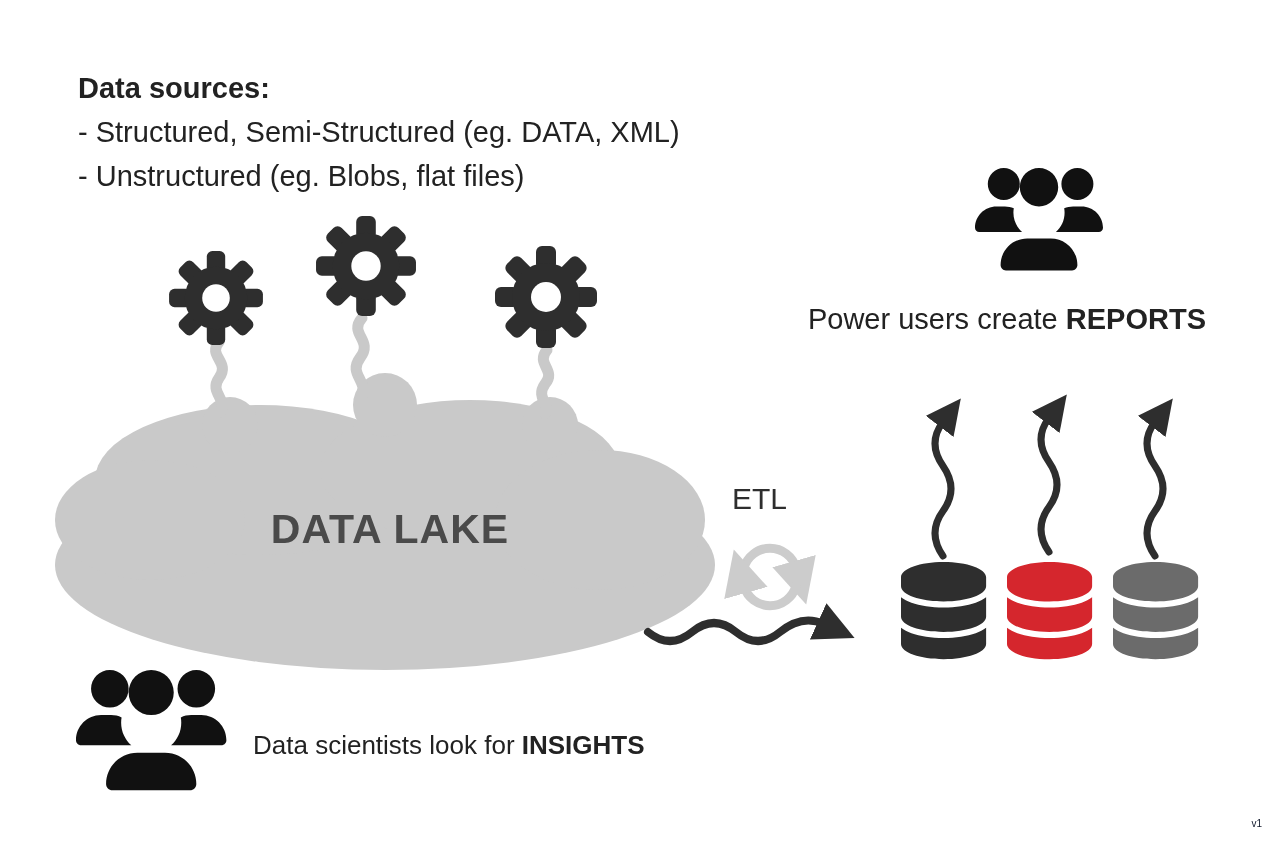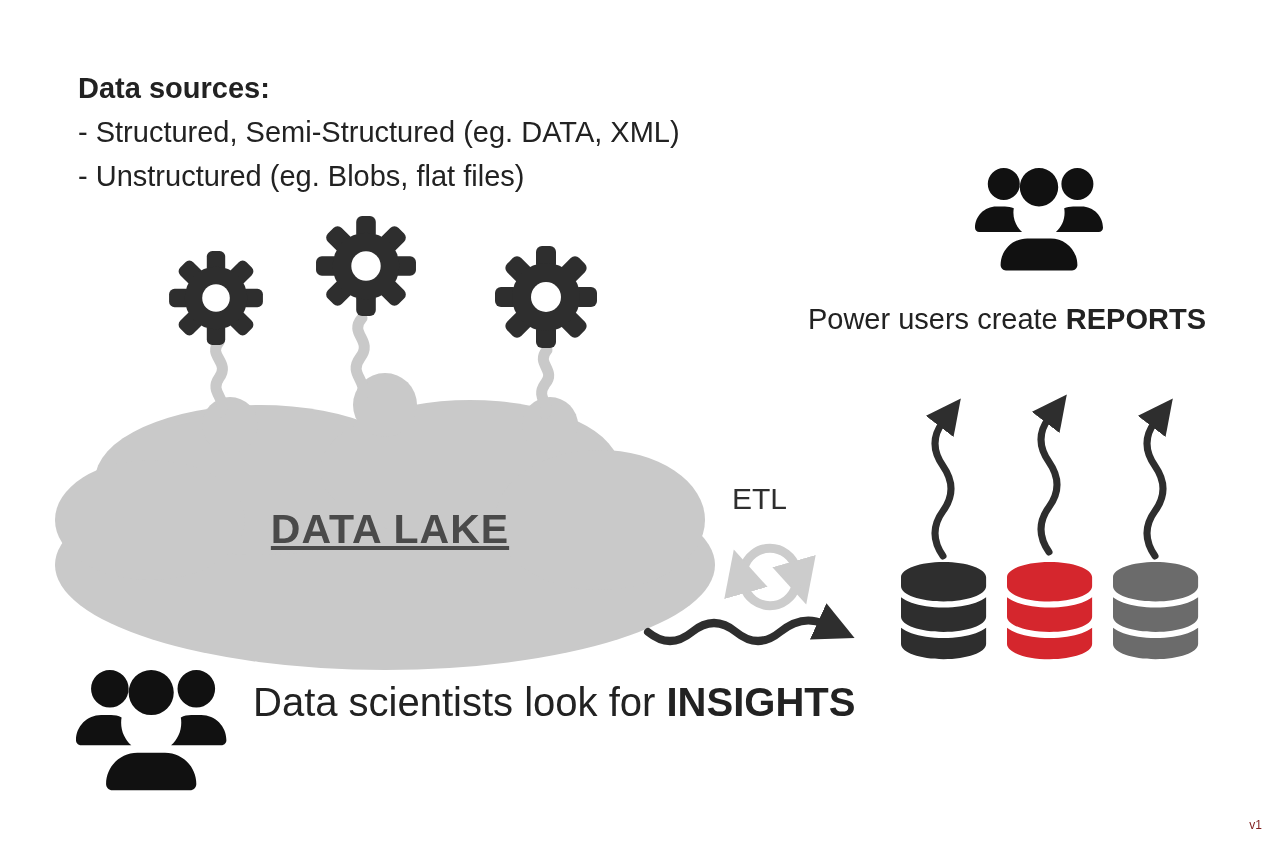--- a/index.html
+++ b/index.html
@@ -13,24 +13,24 @@
   .art{position:absolute;left:0;top:0;}
   .txt{position:absolute;color:#222222;font-size:29px;line-height:44px;white-space:nowrap;}
   .txt b{font-weight:700;}
   .ds{left:78px;top:66px;}
   .ds .title{font-weight:700;}
   .pu{top:281px;right:74px;text-align:center;margin-top:16px;}
   .etl{left:732px;top:477px;font-weight:400;font-size:30px;color:#2e2e2e;}
   .lake-label{
     position:absolute;left:90px;top:506px;width:600px;
     text-align:center;font-size:41px;font-weight:700;
-    color:#4a4a4a;letter-spacing:1px;text-decoration:underline;
+    color:#4a4a4a;letter-spacing:1px;
   }
-  .sci{left:253px;top:680px;font-size:40px;}
-  .version{position:absolute;top:818px;right:18px;font-size:12px;color:#7f1d1d;}
+  .sci{left:253px;top:723px;font-size:26px;}
+  .version{position:absolute;top:818px;right:18px;font-size:10px;color:#0f172a;}
 </style>
 </head>
 <body>
 
 <div class="canvas">
 
   <svg class="art" width="1280" height="860" viewBox="0 0 1280 860">
     <defs>
       <marker id="arrowDark" markerUnits="strokeWidth" markerWidth="6" markerHeight="6" refX="0.8" refY="2.5" orient="auto">
         <path d="M0 0 L5 2.5 L0 5 Z" fill="#2e2e2e"></path>

